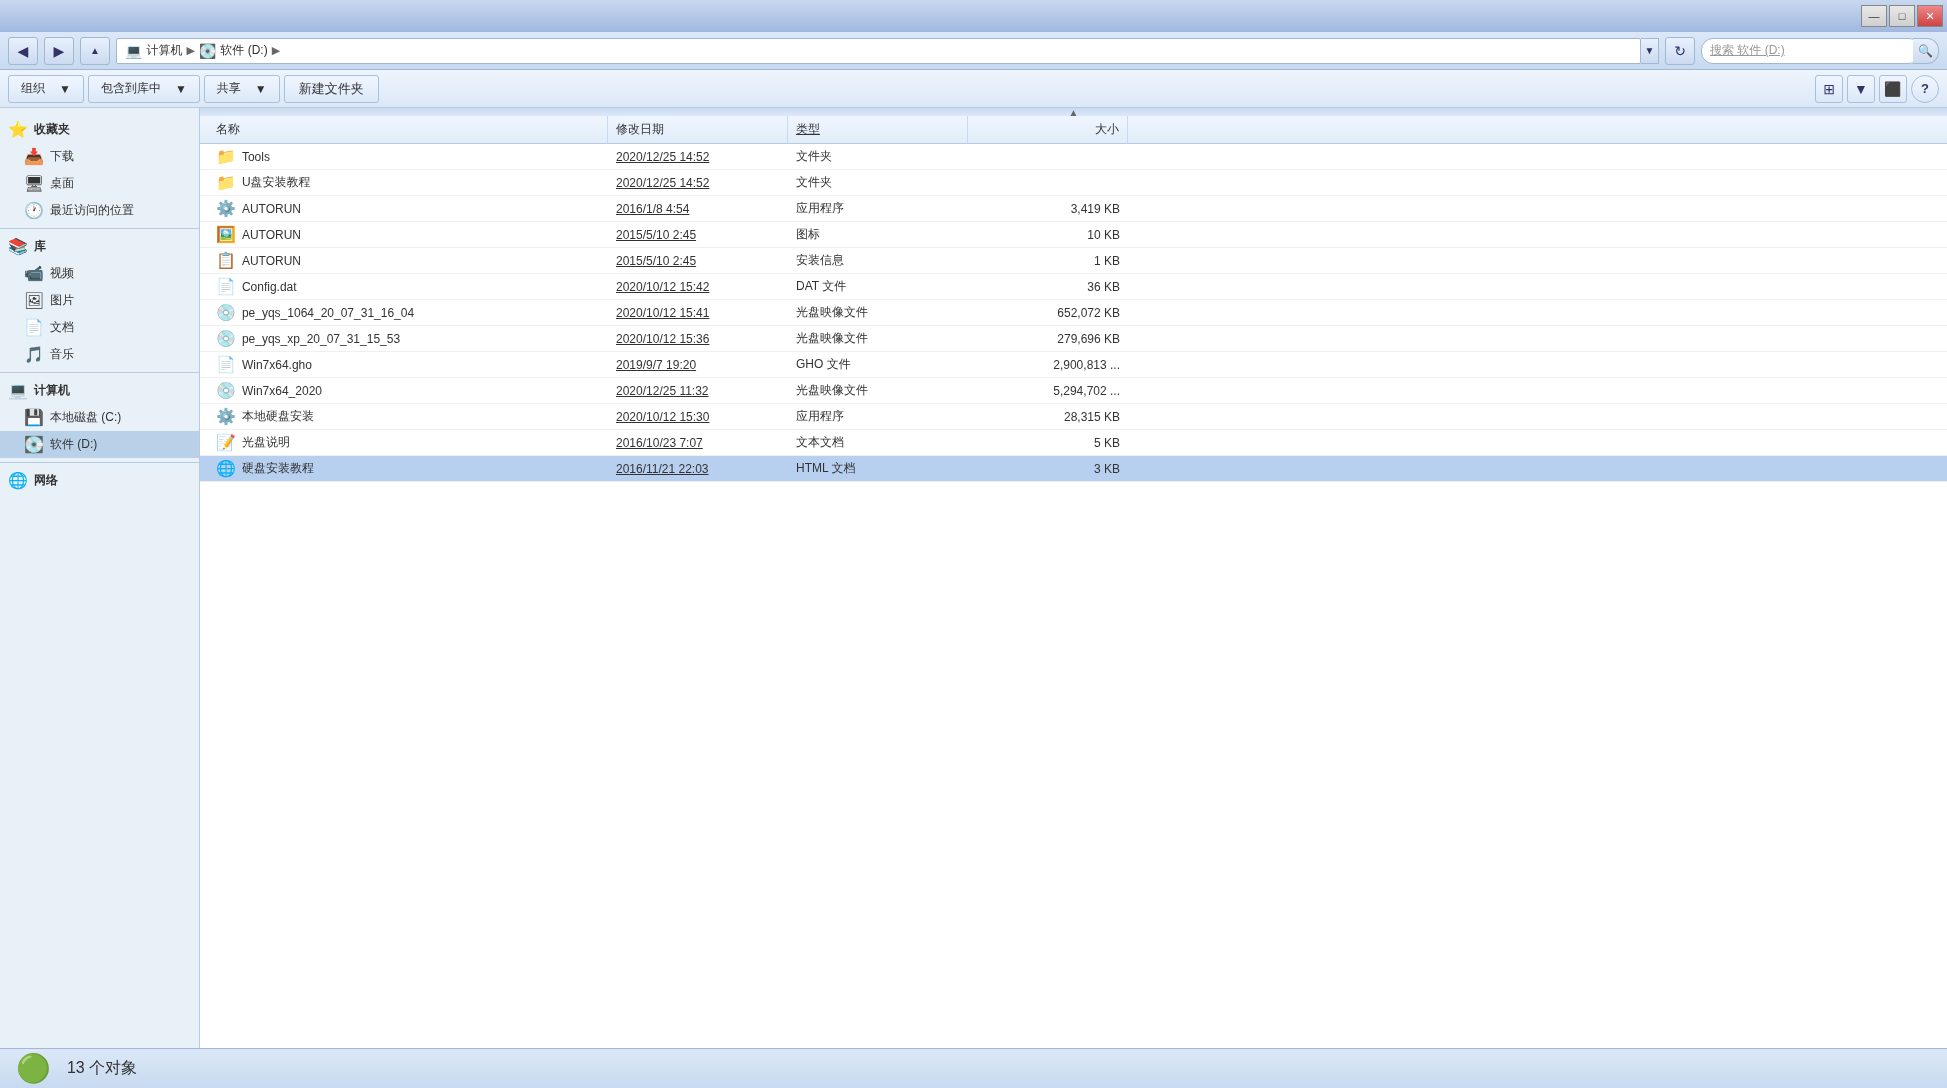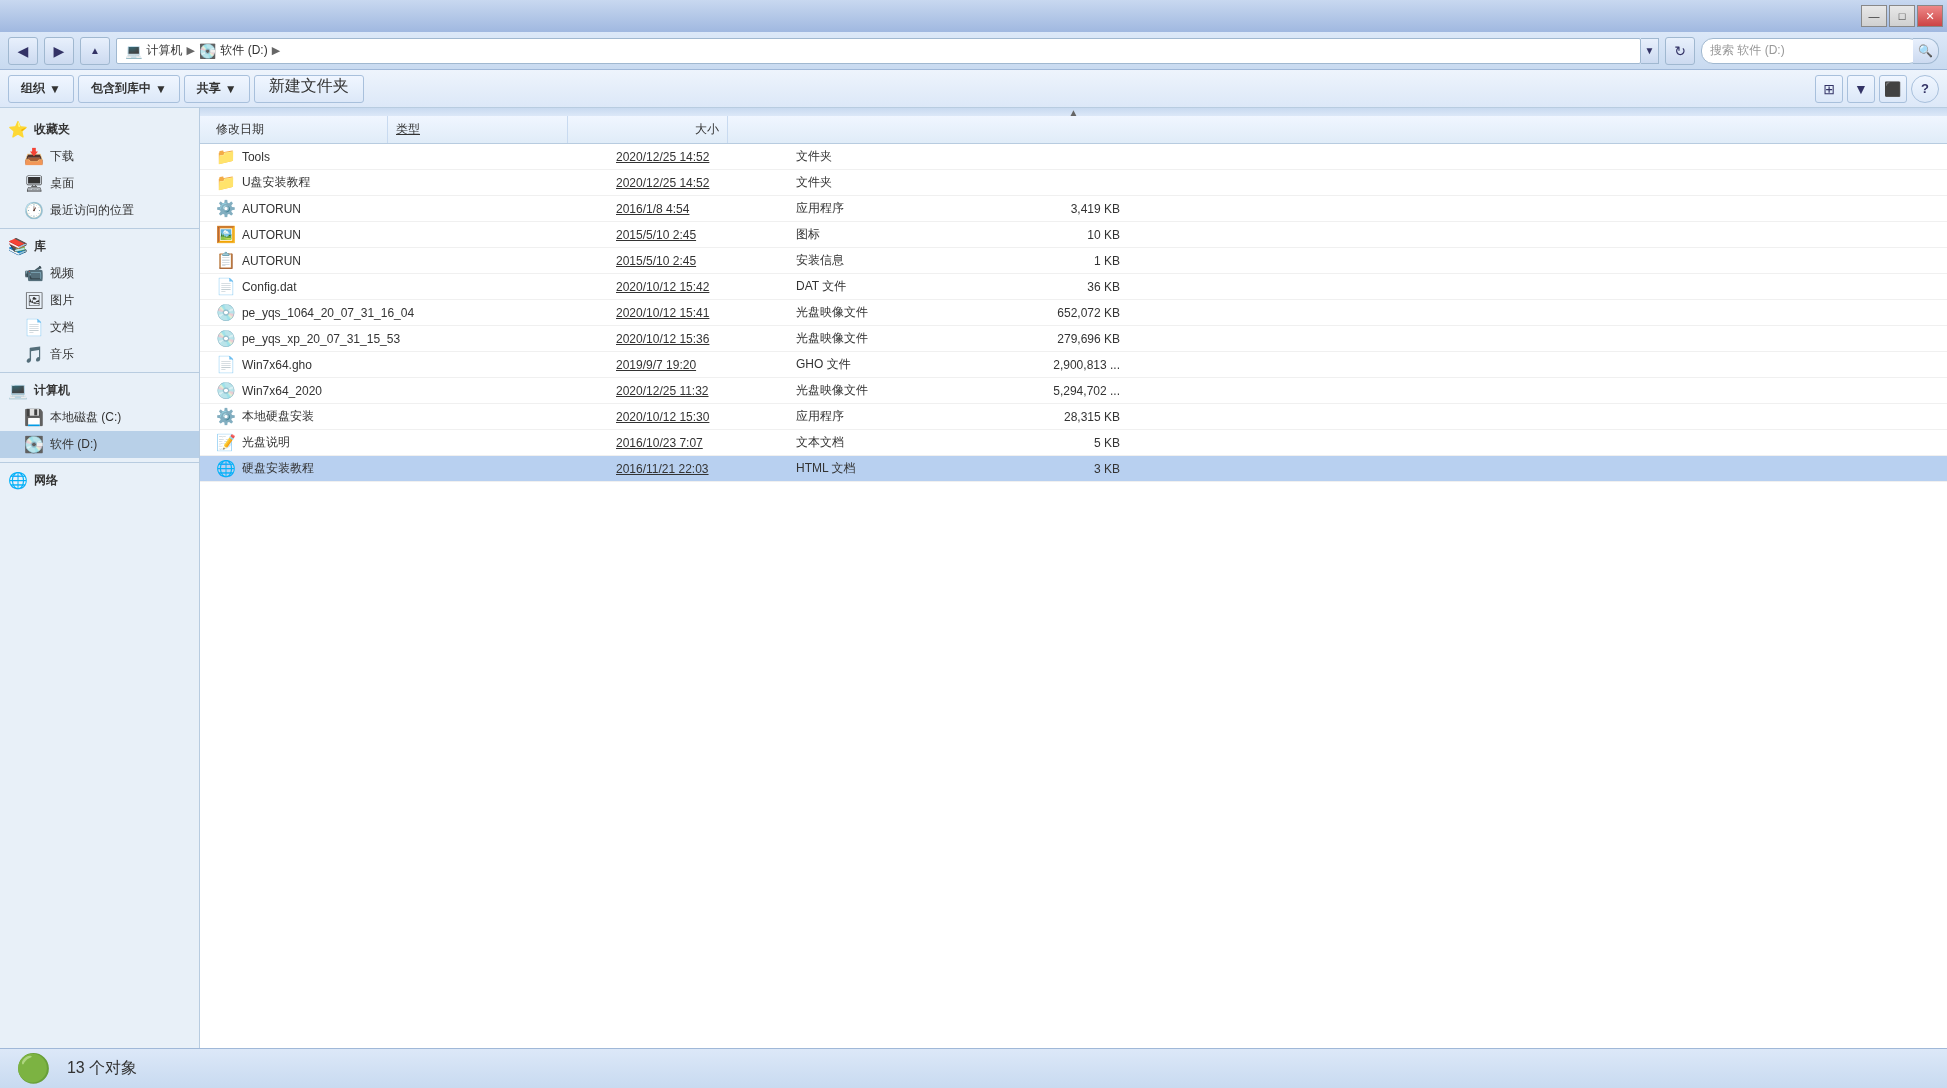--- a/index.html
+++ b/index.html
@@ -111,20 +111,21 @@
       height: 26px;
       border: 1px solid #a0b8d0;
       border-radius: 12px;
       display: flex;
       align-items: center;
       padding: 4px 8px;
       background: #fff;
       color: #999;
       font-size: 12px;
       gap: 4px;
+      text-decoration: underline;
     }
     .search-icon-btn {
       width: 26px;
       height: 26px;
       background: linear-gradient(to bottom, #e8f0fc, #ccdaf0);
       border: 1px solid #a0b8d0;
       border-left: none;
       border-radius: 0 12px 12px 0;
       display: flex;
       align-items: center;
@@ -147,35 +148,34 @@
     }
     .toolbar-btn {
       height: 28px;
       padding: 0 12px;
       background: linear-gradient(to bottom, #f0f6ff, #dce8f8);
       border: 1px solid #a8c0dc;
       border-radius: 3px;
       cursor: pointer;
       display: flex;
       align-items: center;
-      gap: 4px;
-      font-size: 12px;
-      color: #333;
-      font-weight: bold;
+      gap: 14px;
+      font-size: 12px;
+      color: #333;
     }
     .new-folder-btn {
       height: 28px;
       padding: 0 14px;
       background: linear-gradient(to bottom, #f0f6ff, #dce8f8);
       border: 1px solid #a8c0dc;
       border-radius: 3px;
       cursor: pointer;
       display: flex;
-      align-items: flex-start;
-      font-size: 16px;
+      align-items: center;
+      font-size: 13px;
       color: #333;
     }
     .toolbar-right {
       margin-left: auto;
       display: flex;
       align-items: center;
       gap: 4px;
     }
     .view-btn {
       width: 28px;
@@ -488,20 +488,21 @@
     </div>
   </div>
 
   <div class="file-list-container">
 
     <div class="scroll-top-indicator">
       <span class="scroll-top-arrow">▲</span>
     </div>
 
     <div class="file-list-header">
+      <div class="col-header col-name">名称</div>
       <div class="col-header col-date">修改日期</div>
       <div class="col-header col-type">类型</div>
       <div class="col-header col-size">大小</div>
     </div>
 
     <div class="file-list">
 
       <div class="file-row">
         <div class="file-cell name">
           <span class="file-icon">📁</span>

